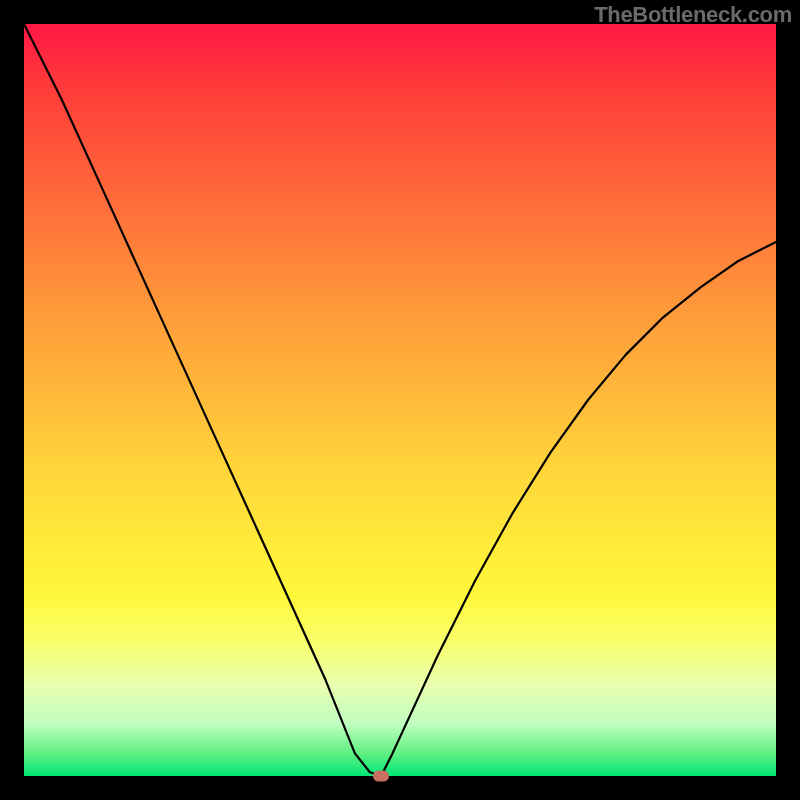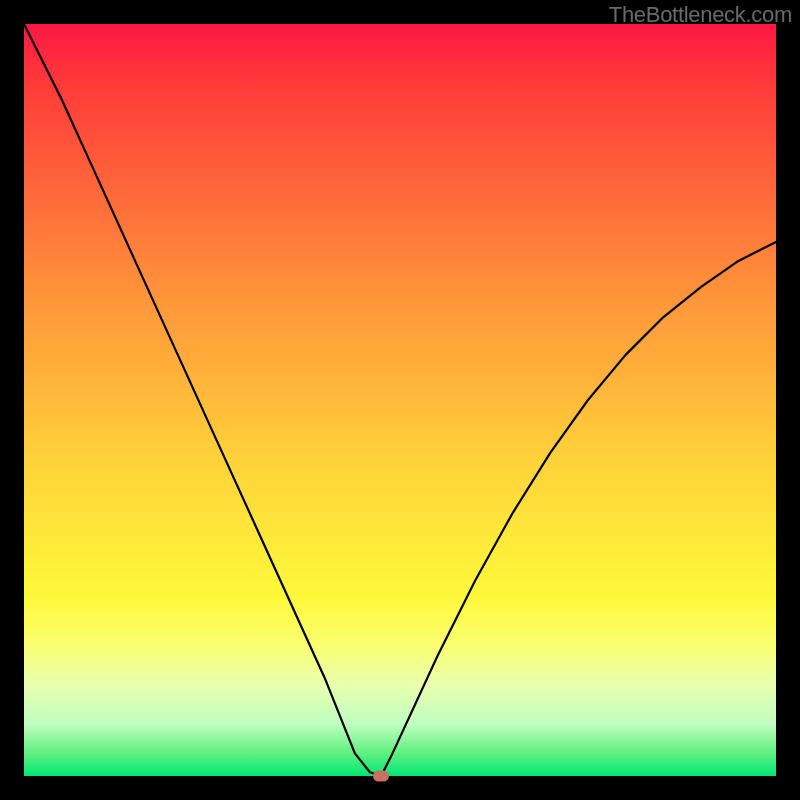--- a/index.html
+++ b/index.html
@@ -36,21 +36,21 @@
       #c0ffc0 93%,
       #60f080 97%,
       #00e676 100%);
   }
   .watermark {
     position: absolute;
     top: 2px;
     right: 8px;
     font-family: Arial, Helvetica, sans-serif;
     font-size: 22px;
-    font-weight: 400;
+    font-weight: 700;
     color: #6a6a6a;
     letter-spacing: -0.3px;
   }
   svg.curve {
     position: absolute;
     left: 0;
     top: 0;
     width: 752px;
     height: 752px;
   }

